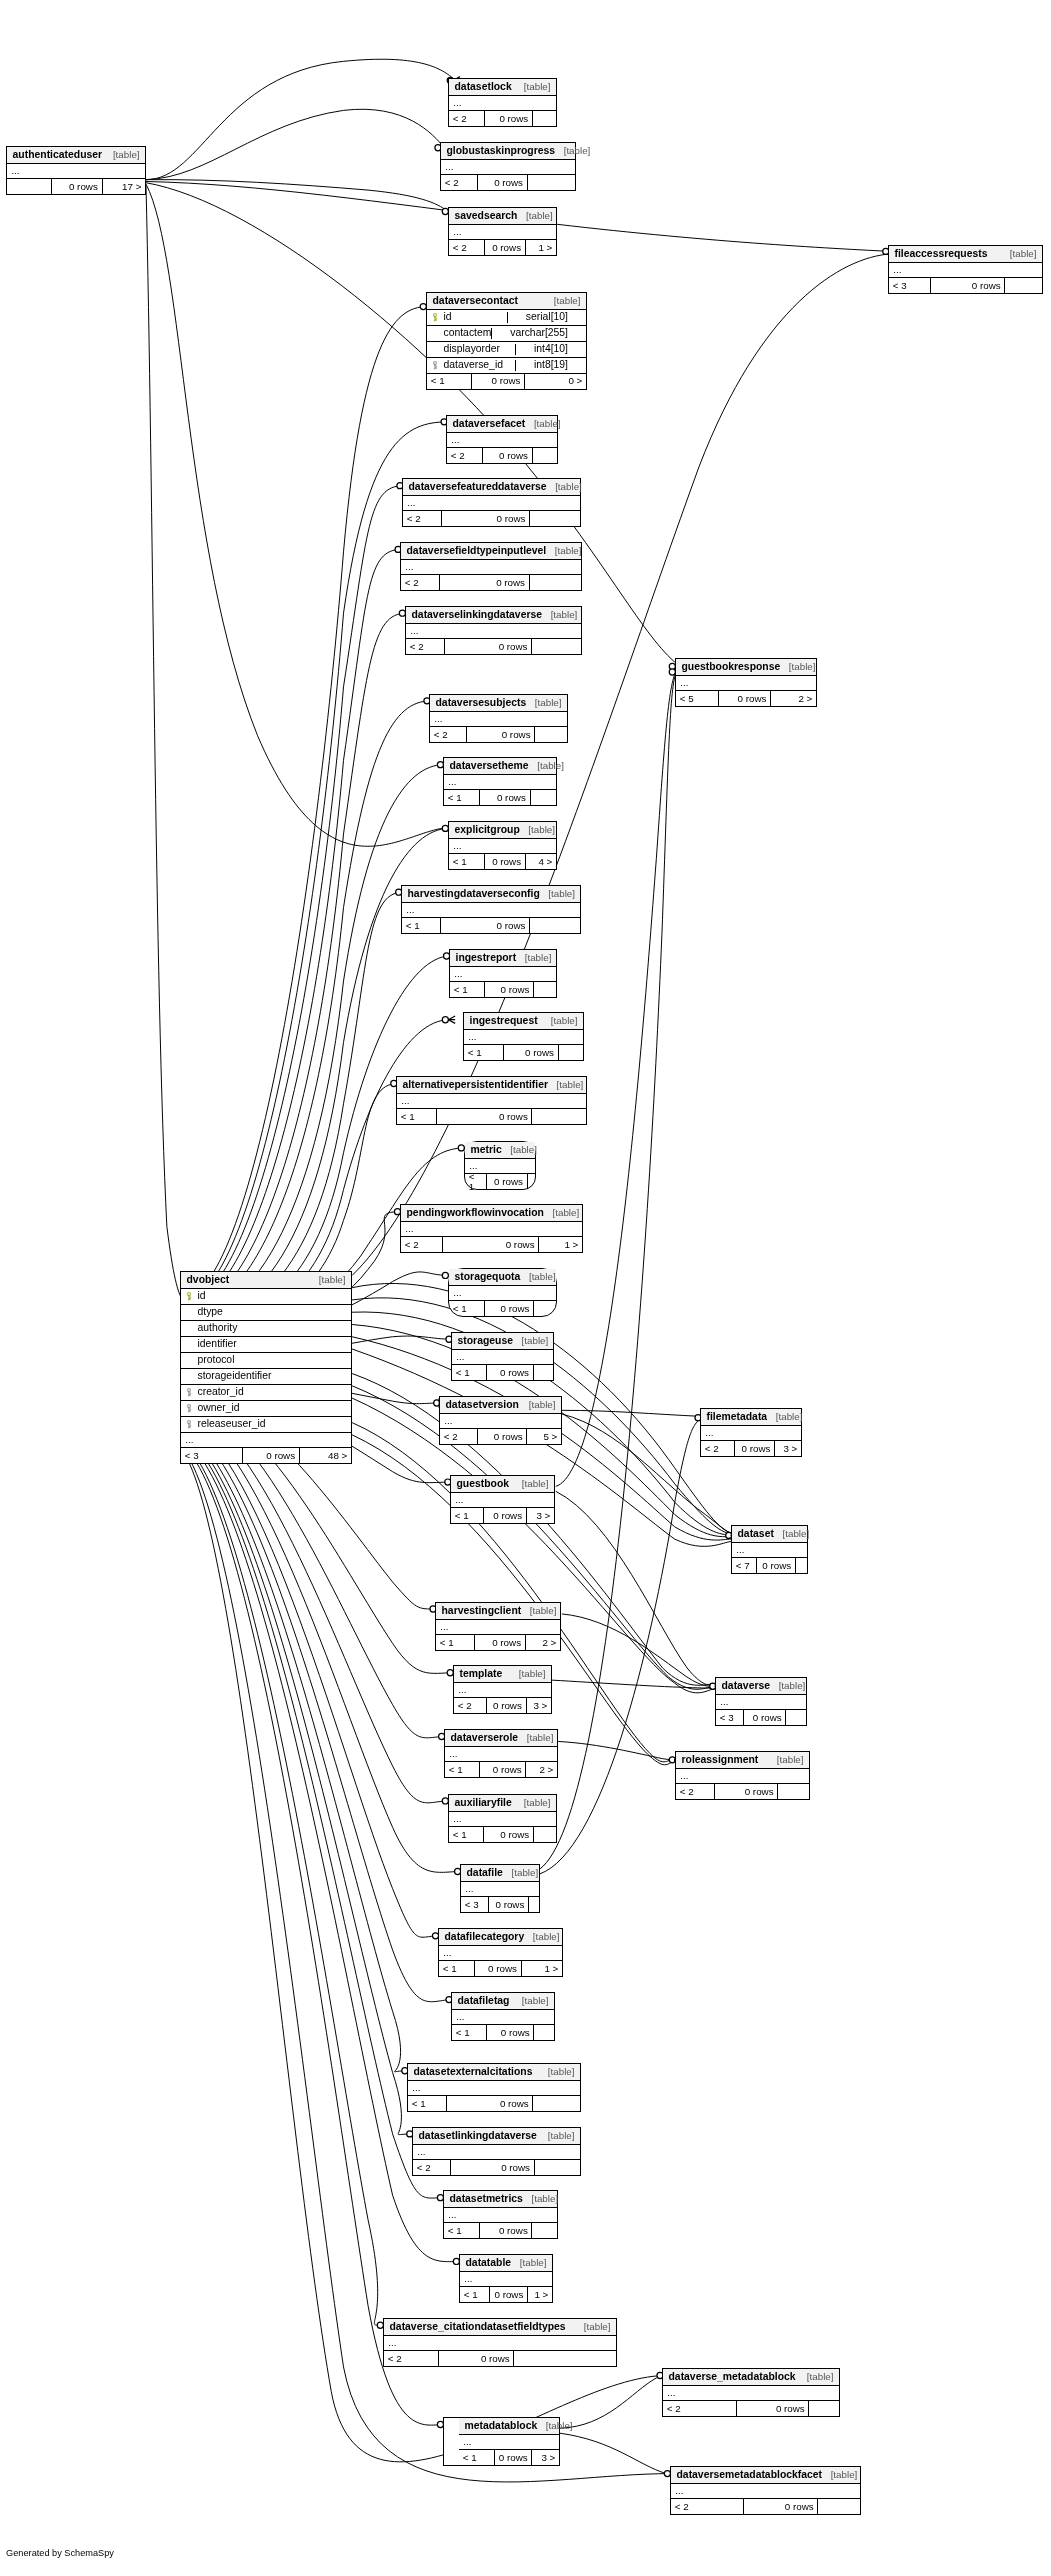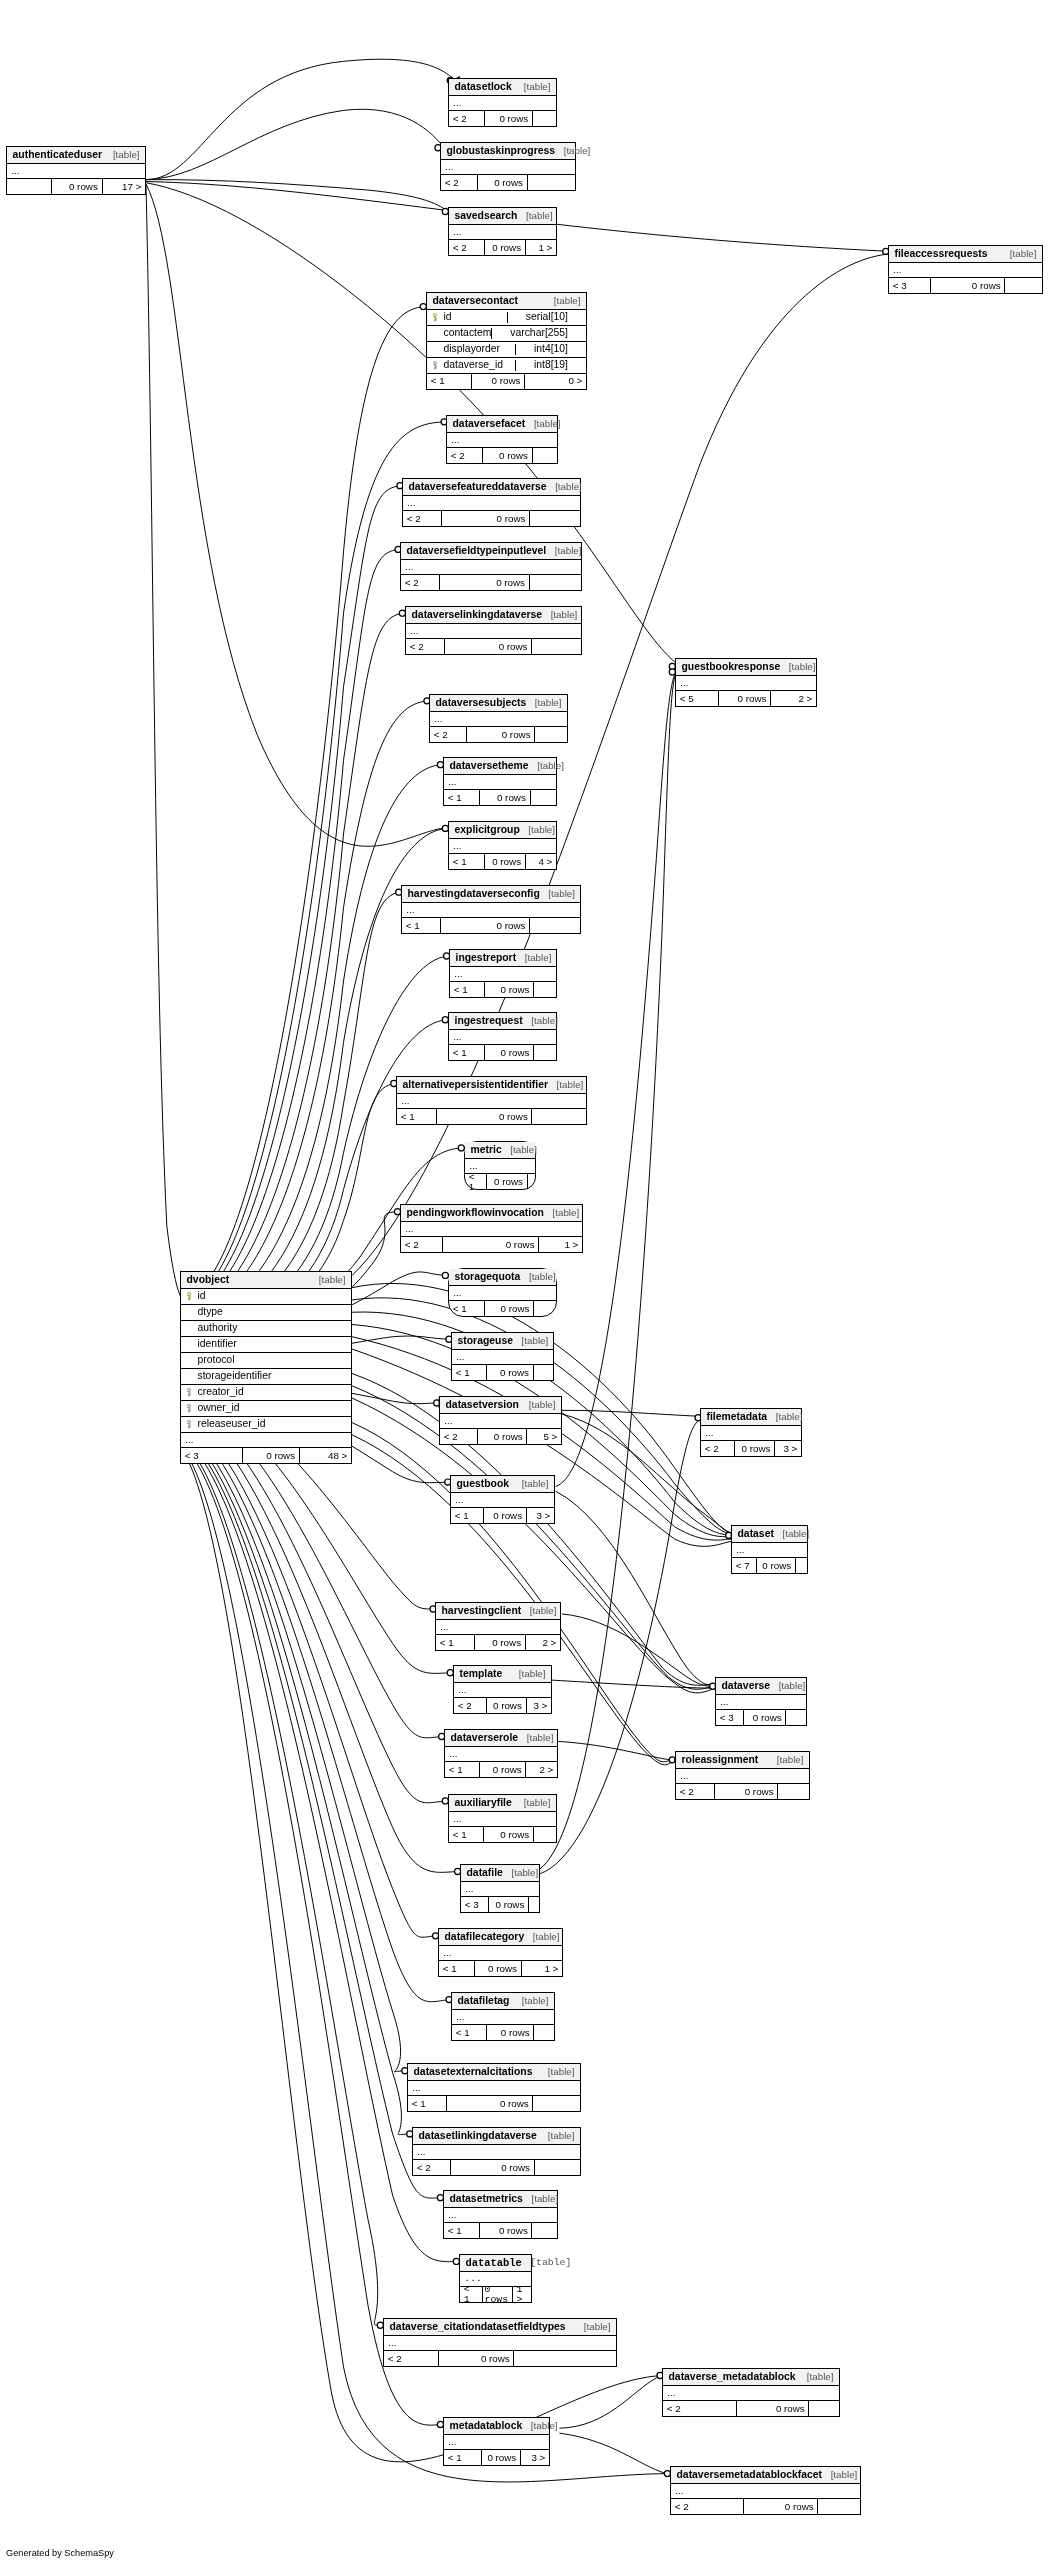--- a/index.html
+++ b/index.html
@@ -613,21 +613,21 @@
         <span class="tname">ingestreport</span>
         <span class="ttag">[table]</span>
       </div>
       <div class="ellipsis">...</div>
       <div class="ftr">
         <div class="f-left" style="width:31.818%">&lt; 1</div>
         <div class="f-mid" style="width:46.591%">0 rows</div>
         <div class="f-right" style="width:21.591%"></div>
       </div>
     </div>
-    <div class="tbl" style="left: 448px; top: 1012px; width: 109px;">
+    <div class="tbl" style="left: 463px; top: 1012px; width: 121px;">
       <div class="hdr">
         <span class="tname">ingestrequest</span>
         <span class="ttag">[table]</span>
       </div>
       <div class="ellipsis">...</div>
       <div class="ftr">
         <div class="f-left" style="width:32.584%">&lt; 1</div>
         <div class="f-mid" style="width:46.067%">0 rows</div>
         <div class="f-right" style="width:21.348%"></div>
       </div>
@@ -975,21 +975,21 @@
         <span class="tname">datasetmetrics</span>
         <span class="ttag">[table]</span>
       </div>
       <div class="ellipsis">...</div>
       <div class="ftr">
         <div class="f-left" style="width:31.183%">&lt; 1</div>
         <div class="f-mid" style="width:46.237%">0 rows</div>
         <div class="f-right" style="width:22.581%"></div>
       </div>
     </div>
-    <div class="tbl" style="left: 459px; top: 2254px; width: 73px; font-family: Liberation Mono, monospace;">
+    <div class="tbl" style="left: 459px; top: 2254px; width: 94px;">
       <div class="hdr">
         <span class="tname">datatable</span>
         <span class="ttag">[table]</span>
       </div>
       <div class="ellipsis">...</div>
       <div class="ftr">
         <div class="f-left" style="width:31.429%">&lt; 1</div>
         <div class="f-mid" style="width:41.429%">0 rows</div>
         <div class="f-right" style="width:27.143%">1 &gt;</div>
       </div>
@@ -1011,21 +1011,21 @@
         <span class="tname">dataverse_metadatablock</span>
         <span class="ttag">[table]</span>
       </div>
       <div class="ellipsis">...</div>
       <div class="ftr">
         <div class="f-left" style="width:41.667%">&lt; 2</div>
         <div class="f-mid" style="width:40.972%">0 rows</div>
         <div class="f-right" style="width:17.361%"></div>
       </div>
     </div>
-    <div class="tbl" style="left: 443px; top: 2417px; width: 107px;">
+    <div class="tbl" style="left: 443px; top: 2417px; width: 117px; padding-left: 15px;">
       <div class="hdr">
         <span class="tname">metadatablock</span>
         <span class="ttag">[table]</span>
       </div>
       <div class="ellipsis">...</div>
       <div class="ftr">
         <div class="f-left" style="width:35.106%">&lt; 1</div>
         <div class="f-mid" style="width:37.234%">0 rows</div>
         <div class="f-right" style="width:27.660%">3 &gt;</div>
       </div>

